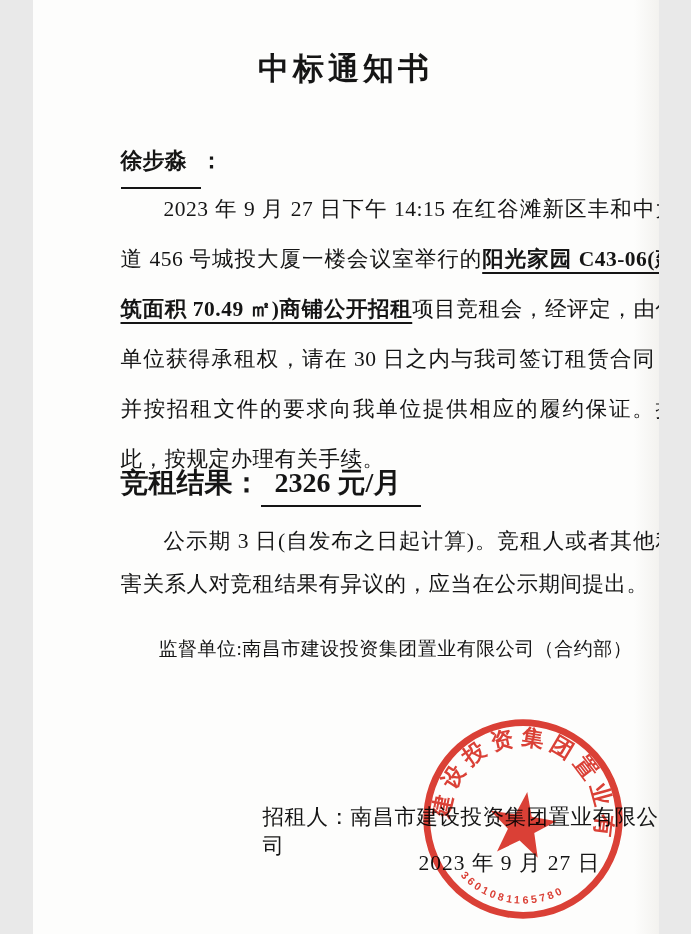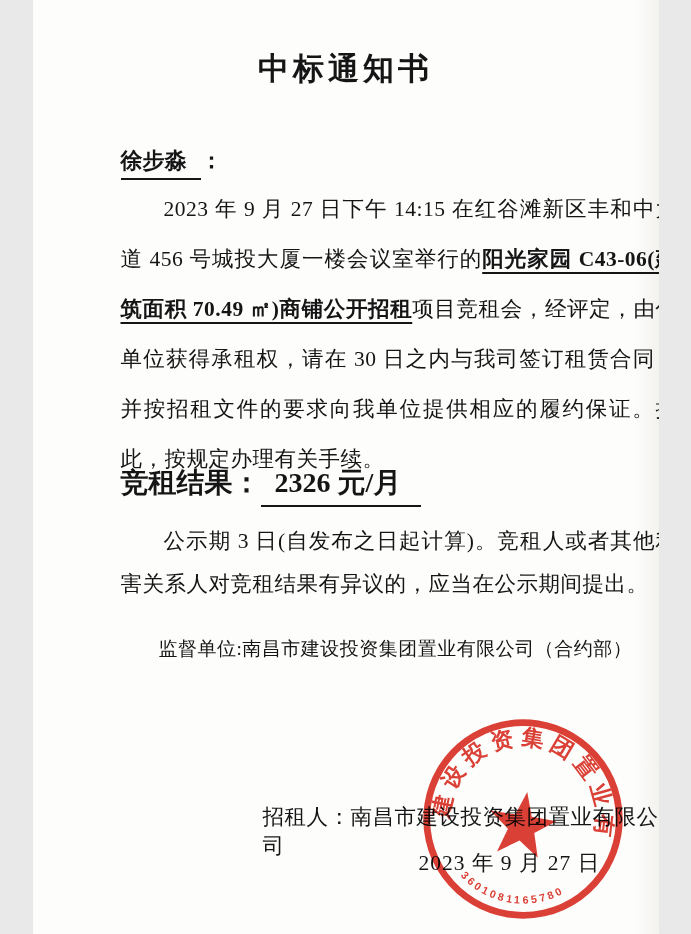--- a/index.html
+++ b/index.html
@@ -16,21 +16,21 @@
     position:absolute;top:48px;left:0;right:0;
     margin:0;text-align:center;
     font-size:31px;font-weight:bold;letter-spacing:4px;
   }
   .addressee{
     position:absolute;top:146px;left:88px;
     font-size:22px;font-weight:bold;
   }
   .addressee .name{
     border-bottom:2px solid #151515;
-    padding-right:14px;padding-bottom:2px;
+    padding-right:14px;padding-bottom:11px;
     display:inline-block;
   }
   .addressee .colon{font-weight:bold;}
   .para{
     position:absolute;left:88px;width:557px;
     margin:0;font-size:21.5px;line-height:50px;
     text-align:justify;text-indent:2em;
     letter-spacing:0.5px;
   }
   .p1{top:184px;}

